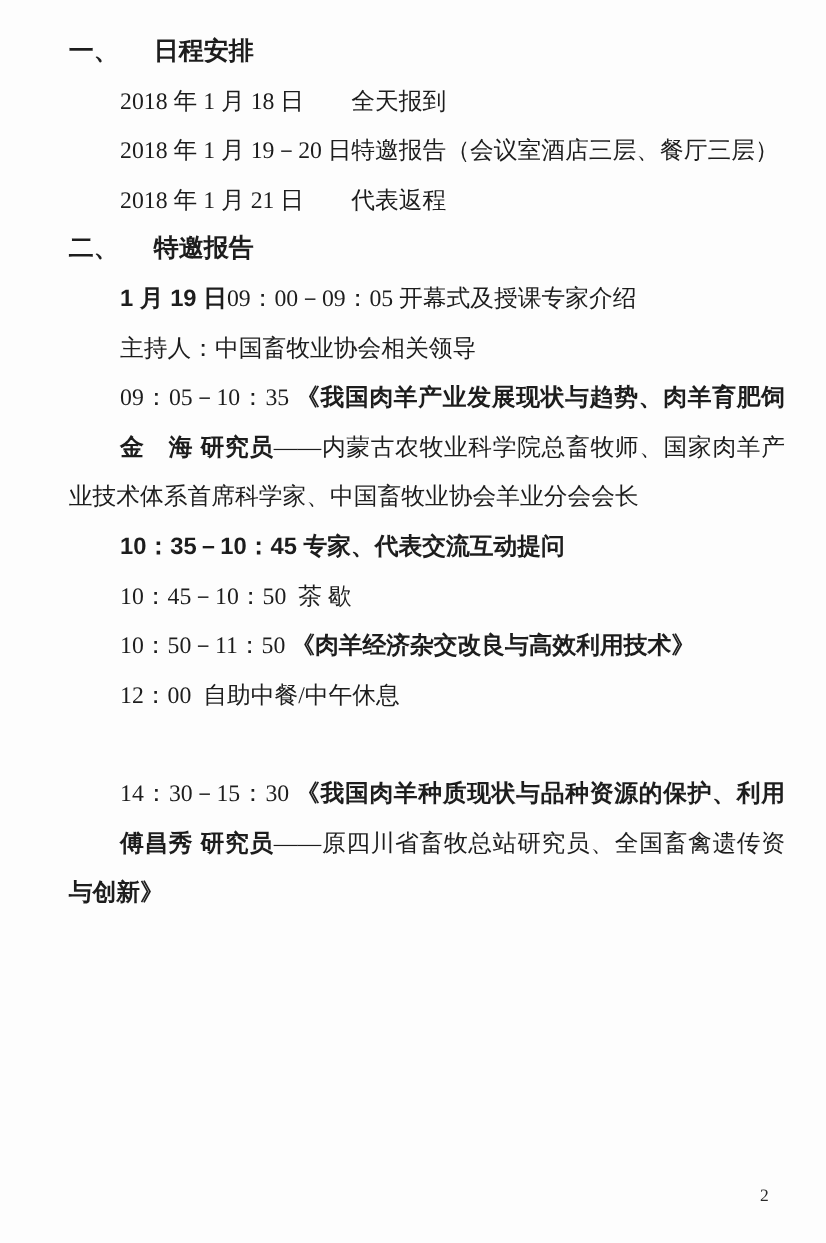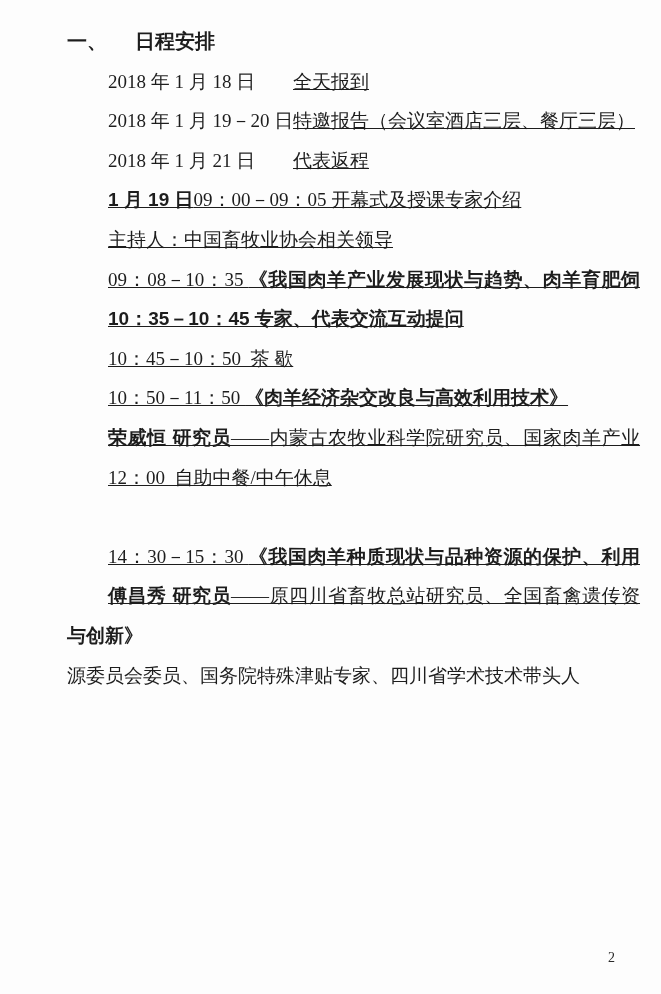--- a/index.html
+++ b/index.html
@@ -11,38 +11,36 @@
     height: 994px;
     background: #fdfdfd;
     position: relative;
     overflow: hidden;
     font-family: "Liberation Serif", "DejaVu Serif", serif;
     color: #1d1d1d;
   }
   .page {
     position: absolute;
     inset: 0;
-    margin-left: 12px;
   }
   .content {
     position: absolute;
     left: 55px;
     top: 22px;
     width: 573px;
   }
   .line {
     height: 39.6px;
     line-height: 39.6px;
     font-size: 19px;
     white-space: pre;
     overflow: visible;
   }
   .line.indent {
     padding-left: 41px;
-    text-decoration: underline;
   }
   .line.heading {
     font-size: 20px;
   }
   .line.justify {
     white-space: normal;
     text-align: justify;
     text-align-last: justify;
   }
   .seg {
@@ -68,28 +66,29 @@
 </style>
 </head>
 <body>
 
 <div class="page">
   <div class="content" id="doc-lines">
       <div class="line heading"><span class="seg bold col" style="width: 68px;">一、</span><span class="seg bold">日程安排</span></div>
       <div class="line indent"><span class="seg col" style="width: 185px;">2018 年 1 月 18 日</span><span class="seg">全天报到</span></div>
       <div class="line indent"><span class="seg col" style="width: 185px;">2018 年 1 月 19－20 日</span><span class="seg">特邀报告（会议室酒店三层、餐厅三层）</span></div>
       <div class="line indent"><span class="seg col" style="width: 185px;">2018 年 1 月 21 日</span><span class="seg">代表返程</span></div>
+      <div class="line heading"><span class="seg bold col" style="width: 68px;">二、</span><span class="seg bold">特邀报告</span></div>
       <div class="line indent"><span class="seg bold">1 月 19 日</span><span class="seg">09：00－09：05 开幕式及授课专家介绍</span></div>
       <div class="line indent"><span class="seg">主持人：中国畜牧业协会相关领导</span></div>
-      <div class="line indent justify"><span class="seg">09：08－10：35 </span><span class="seg bold">《我国肉羊产业发展现状与趋势、肉羊育肥饲</span></div>
+      <div class="line indent justify"><span class="seg">09：05－10：35 </span><span class="seg bold">《我国肉羊产业发展现状与趋势、肉羊育肥饲</span></div>
+      <div class="line indent justify"><span class="seg bold">金　海 研究员</span><span class="seg">——内蒙古农牧业科学院总畜牧师、国家肉羊产</span></div>
+      <div class="line"><span class="seg">业技术体系首席科学家、中国畜牧业协会羊业分会会长</span></div>
       <div class="line indent"><span class="seg bold">10：35－10：45 专家、代表交流互动提问</span></div>
       <div class="line indent"><span class="seg">10：45－10：50  茶 歇</span></div>
       <div class="line indent"><span class="seg">10：50－11：50 </span><span class="seg bold">《肉羊经济杂交改良与高效利用技术》</span></div>
-      <div class="line indent justify"><span class="seg bold">荣威恒 研究员</span><span class="seg">——内蒙古农牧业科学院研究员、国家肉羊产业</span></div>
       <div class="line indent"><span class="seg">12：00  自助中餐/中午休息</span></div>
       <div class="line">&nbsp;</div>
       <div class="line indent justify"><span class="seg">14：30－15：30 </span><span class="seg bold">《我国肉羊种质现状与品种资源的保护、利用</span></div>
       <div class="line indent justify"><span class="seg bold">傅昌秀 研究员</span><span class="seg">——原四川省畜牧总站研究员、全国畜禽遗传资</span></div>
       <div class="line"><span class="seg bold">与创新》</span></div>
-      <div class="line"><span class="seg">源委员会委员、国务院特殊津贴专家、四川省学术技术带头人</span></div>
     </div>
   <div class="page-number">2</div>
 </div>
 
 </body></html>

